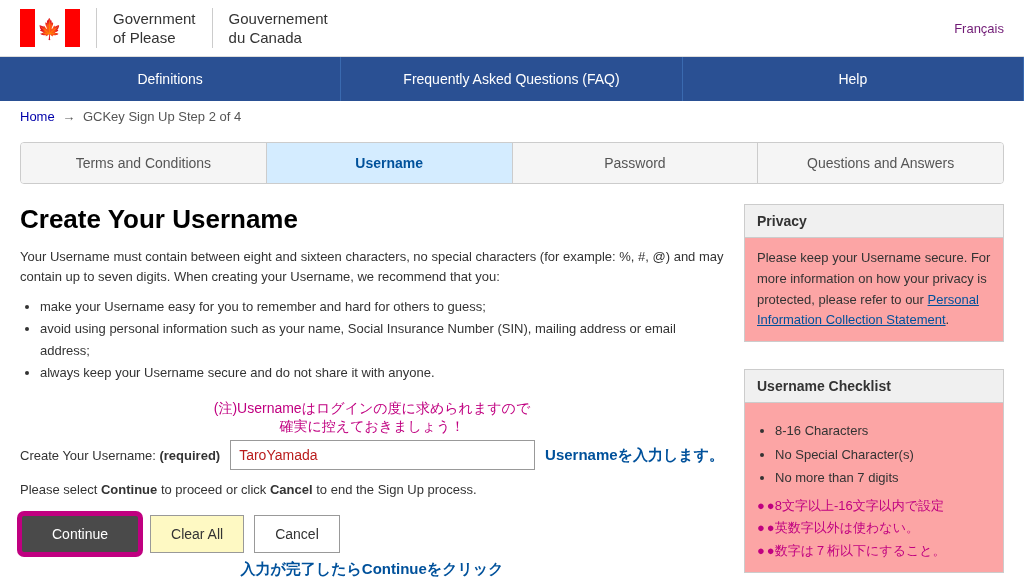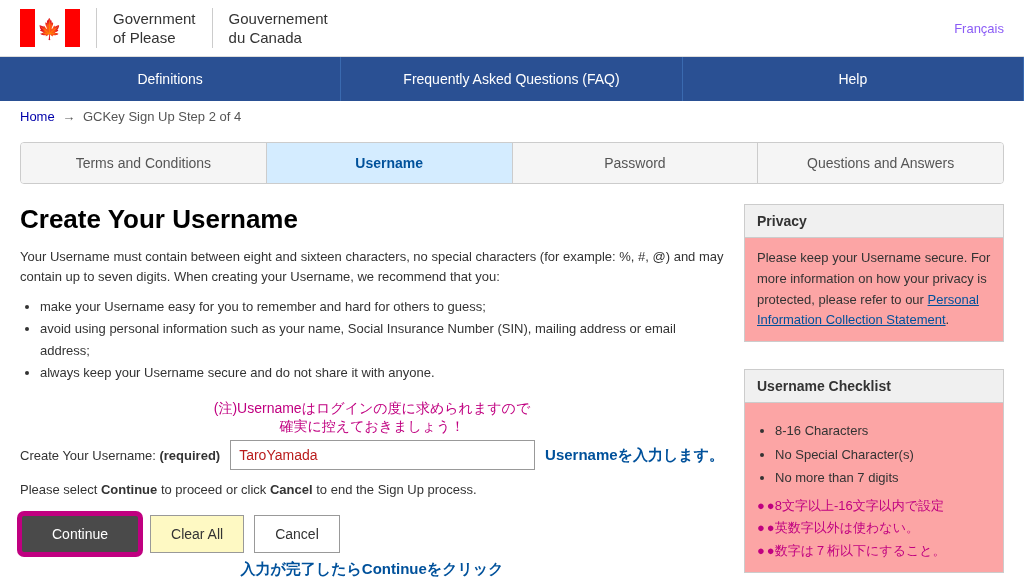--- a/index.html
+++ b/index.html
@@ -44,21 +44,21 @@
     .gov-divider {
       width: 1px;
       height: 40px;
       background: #ccc;
     }
     .header-right {
       font-size: 13px;
       color: #00a;
     }
     .header-right a {
-      color: #8b5cf6;
+      color: #701a75;
       text-decoration: none;
     }
 
     
     .navbar {
       background: #2a5093;
       display: flex;
       align-items: stretch;
     }
     .navbar-item {

